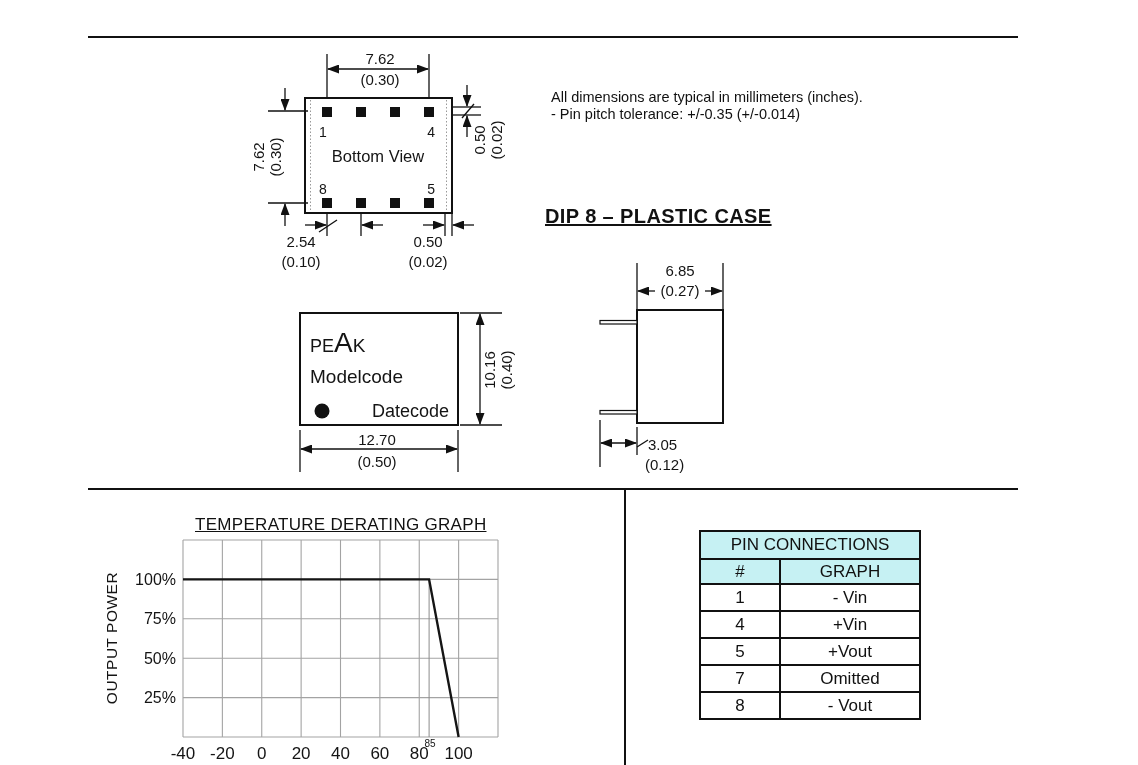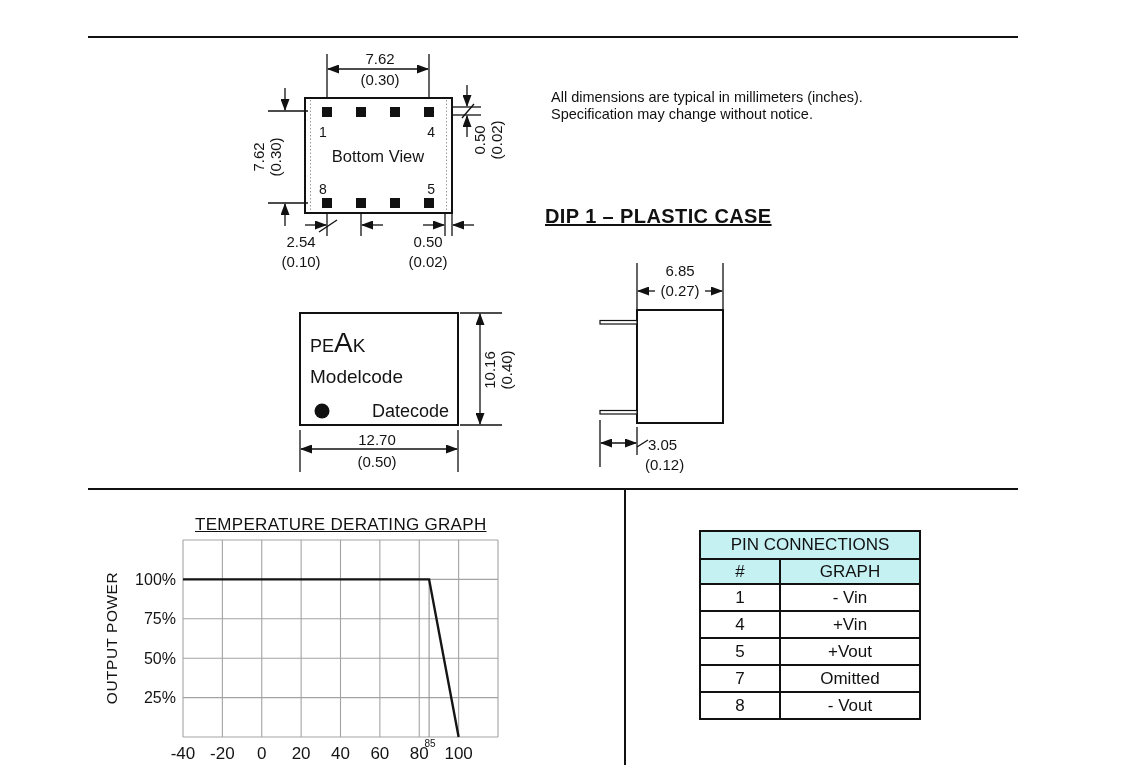--- a/index.html
+++ b/index.html
@@ -106,23 +106,23 @@
       <line x1="217" y1="173" x2="217" y2="196"></line>
       <line x1="188" y1="185" x2="209" y2="185" marker-end="url(#ah)"></line>
       <line x1="239" y1="185" x2="218" y2="185" marker-end="url(#ah)"></line>
     </g>
     <text x="193" y="207" font-size="15" text-anchor="middle">0.50</text>
     <text x="193" y="227" font-size="15" text-anchor="middle">(0.02)</text>
   </svg>
 
   <div class="notes">
     <div>All dimensions are typical in millimeters (inches).</div>
-    <div>Specification may change without notice.</div>
+    <div>- Pin pitch tolerance: +/-0.35 (+/-0.014)</div>
   </div>
-  <div class="sec-title">DIP 1 – PLASTIC CASE</div>
+  <div class="sec-title">DIP 8 – PLASTIC CASE</div>
 
   <svg style="left:280px;top:300px;" width="250" height="180">
     <rect x="20" y="13" width="158" height="112" fill="#fff" stroke="#111" stroke-width="2"></rect>
     <text x="30" y="52"><tspan font-size="18">PE</tspan><tspan font-size="28">A</tspan><tspan font-size="19">K</tspan></text>
     <text x="30" y="83" font-size="19">Modelcode</text>
     <circle cx="42" cy="111" r="7.5" fill="#111"></circle>
     <text x="92" y="117" font-size="18">Datecode</text>
 
     <g stroke="#111" stroke-width="1.3">
       <line x1="180" y1="13" x2="222" y2="13"></line>

